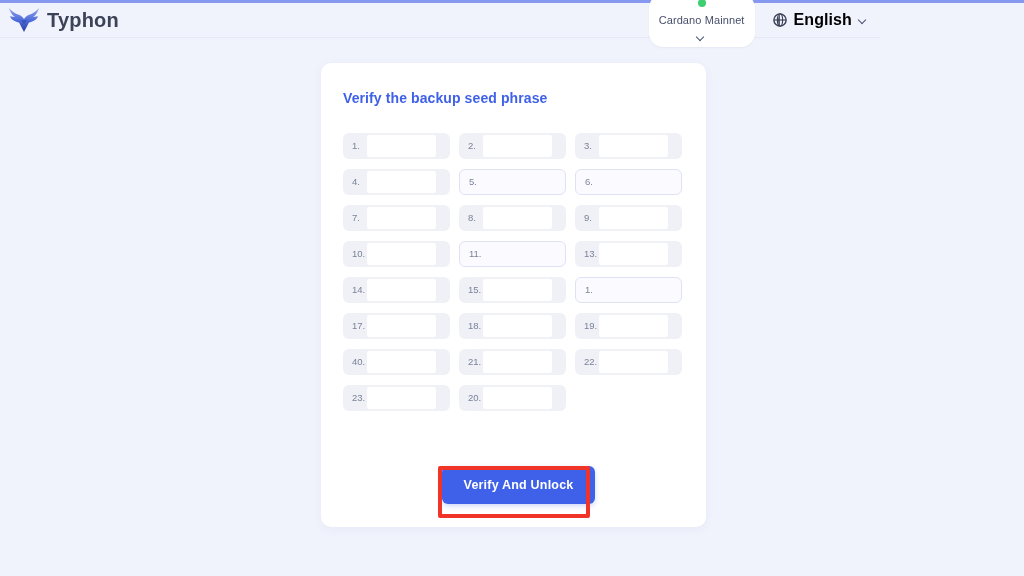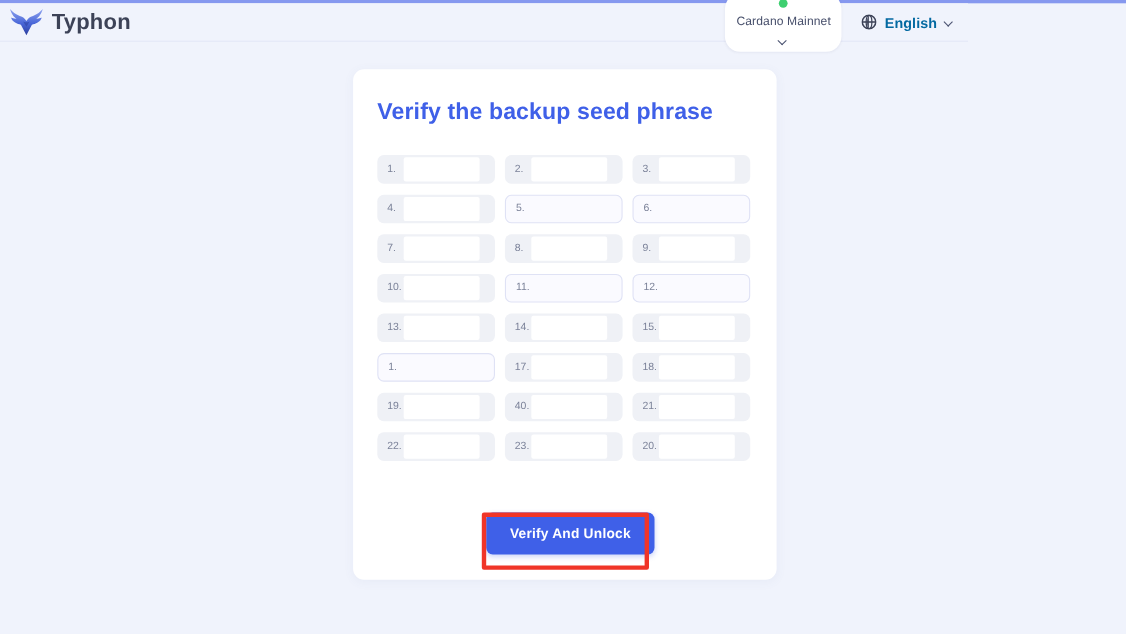--- a/index.html
+++ b/index.html
@@ -95,41 +95,41 @@
     transform: rotate(45deg);
   }
   #language-selector {
     display: flex;
     align-items: center;
     gap: 7px;
     cursor: pointer;
   }
   #globe-icon { width: 14px; height: 14px; display: block; }
   #language-label {
-    font-size: 13px;
+    font-size: 16px;
     font-weight: bold;
-    color: #0369a1;
+    color: #000000;
     letter-spacing: 0.1px;
   }
 
   
   #verify-card {
     position: absolute;
     left: 321px;
     top: 63px;
     width: 385px;
     height: 464px;
     background: #ffffff;
     border-radius: 10px;
     box-shadow: 0 2px 10px rgba(80,95,150,0.06);
     box-sizing: border-box;
     padding: 27px 22px 0 22px;
   }
   #card-title {
-    font-size: 21px;
+    font-size: 14px;
     font-weight: bold;
     color: #3f60e8;
     margin: 0 0 9px 0;
     letter-spacing: 0.1px;
   }
   #card-subtitle {
     font-size: 10.5px;
     line-height: 1.45;
     color: #6b7490;
     margin: 0;
@@ -319,24 +319,20 @@
       </div>
       <div class="seed-cell filled">
         <div class="seed-inner"></div>
         <span class="seed-index">10.</span>
         <span class="seed-value"></span>
       </div>
       <div class="seed-cell empty">
         <span class="seed-index">11.</span>
         <span class="seed-value"></span>
       </div>
-      <div class="seed-cell empty">
-        <span class="seed-index">12.</span>
-        <span class="seed-value"></span>
-      </div>
       <div class="seed-cell filled">
         <div class="seed-inner"></div>
         <span class="seed-index">13.</span>
         <span class="seed-value"></span>
       </div>
       <div class="seed-cell filled">
         <div class="seed-inner"></div>
         <span class="seed-index">14.</span>
         <span class="seed-value"></span>
       </div>

